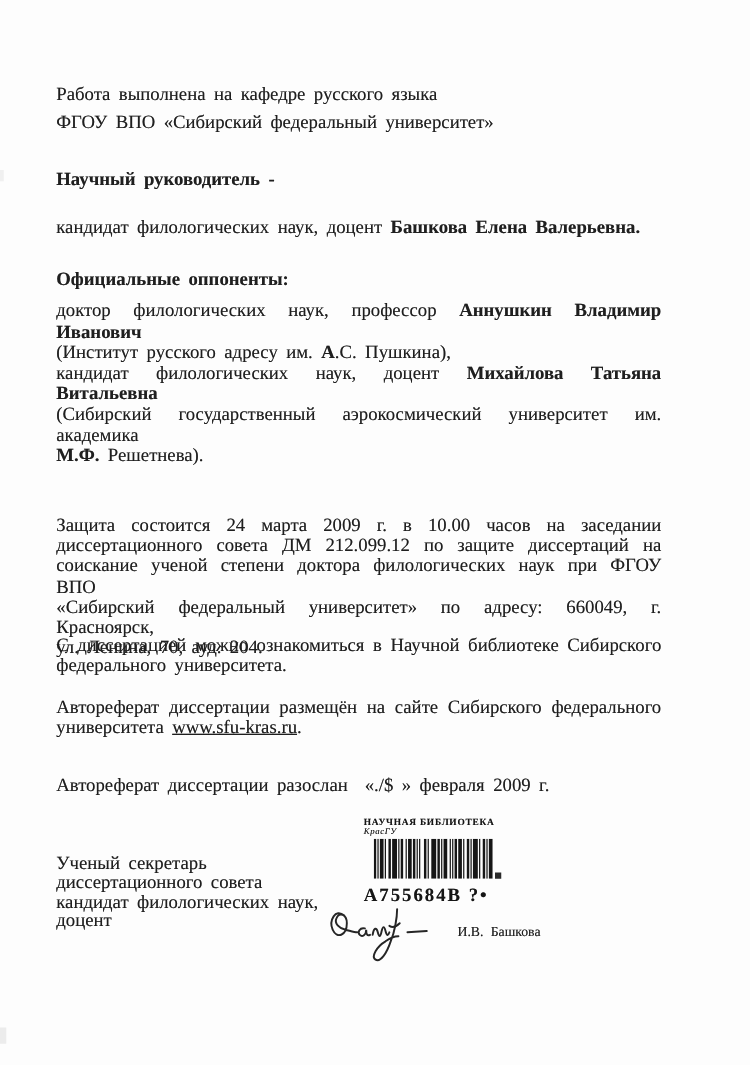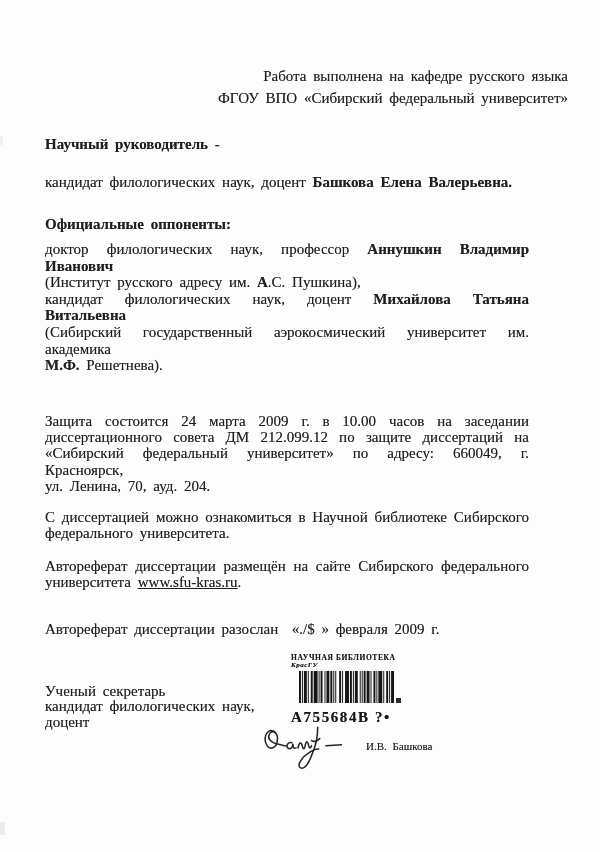--- a/index.html
+++ b/index.html
@@ -2,32 +2,32 @@
 <html><head>
 <meta charset="utf-8">
 <style>
   html,body{margin:0;padding:0;background:#ffffff;}
   .page{
     position:relative;width:600px;height:852px;background:#fdfdfd;overflow:hidden;
     font-family:"Liberation Serif","DejaVu Serif",serif;color:#1f1f1f;
     text-shadow:0 0 .3px rgba(40,40,40,.55);
   }
   .para{position:absolute;left:45px;width:484px;font-size:15px;line-height:16.4px;word-spacing:3px;}
-  .center{left:28px;width:540px;text-align:right;line-height:21.5px;}
+  .center{left:45px;width:540px;text-align:left;line-height:21.5px;}
   .lh162{line-height:16.2px;}
   .lh166{line-height:16.6px;}
   .lh153{line-height:15.3px;}
   .b{font-weight:bold;}
   .u{text-decoration:underline;}
   .tl{white-space:normal;}
   .just{text-align:justify;text-align-last:justify;-moz-text-align-last:justify;}
   .secretary{width:290px;}
   .stamp{position:absolute;left:291px;top:654px;width:112px;color:#161616;}
   .stamp-title{font-size:7.5px;font-weight:bold;letter-spacing:.6px;line-height:8px;white-space:nowrap;}
-  .stamp-sub{font-size:7px;font-weight:bold;font-style:italic;letter-spacing:.5px;line-height:7px;}
+  .stamp-sub{font-size:7px;font-weight:normal;font-style:italic;letter-spacing:.5px;line-height:7px;}
   .barcode-wrap{position:relative;margin-top:2px;height:33px;}
   .barcode-svg{display:block;margin:0 auto;width:96px;height:32px;}
   .barcode-dot{position:absolute;right:2px;bottom:1px;width:5px;height:5px;background:#2a2a2a;}
   .stamp-number{margin-top:5px;font-size:15px;font-weight:bold;letter-spacing:1.6px;white-space:nowrap;}
   .sig-svg{position:absolute;left:262px;top:724px;width:98px;height:54px;}
   .sig-name{position:absolute;left:366px;top:740px;font-size:11px;word-spacing:3px;}
   .scan-mark{position:absolute;left:0;top:822px;width:5px;height:13px;background:#ececec;}
   .scan-mark2{position:absolute;left:0;top:136px;width:3px;height:9px;background:#f0f0f0;}
 </style>
 </head>
@@ -53,38 +53,40 @@
       <div class="tl"><span>(Институт русского адресу им. </span><span class="b">А</span><span>.С. Пушкина),</span></div>
       <div class="tl just"><span>кандидат филологических наук, доцент </span><span class="b">Михайлова Татьяна Витальевна</span></div>
       <div class="tl just"><span>(Сибирский государственный аэрокосмический университет им. академика</span></div>
       <div class="tl"><span class="b">М.Ф.</span><span> Решетнева).</span></div>
     </div>
 
 
   <div class="para lh162" style="top:413px">
       <div class="tl just"><span>Защита состоится 24 марта 2009 г. в 10.00 часов на заседании</span></div>
       <div class="tl just"><span>диссертационного совета ДМ 212.099.12 по защите диссертаций на</span></div>
+      <div class="tl just"><span>соискание ученой степени доктора филологических наук при ФГОУ ВПО</span></div>
       <div class="tl just"><span>«Сибирский федеральный университет» по адресу: 660049, г. Красноярск,</span></div>
       <div class="tl"><span>ул. Ленина, 70, ауд. 204.</span></div>
     </div>
 
   <div class="para lh162" style="top:509px">
       <div class="tl just"><span>С диссертацией можно ознакомиться в Научной библиотеке Сибирского</span></div>
       <div class="tl"><span>федерального университета.</span></div>
     </div>
 
   <div class="para lh162" style="top:558px">
       <div class="tl just"><span>Автореферат диссертации размещён на сайте Сибирского федерального</span></div>
       <div class="tl"><span>университета </span><span class="u">www.sfu-kras.ru</span><span>.</span></div>
     </div>
 
   <div class="para" style="top:621px">Автореферат диссертации разослан &nbsp;«./$&nbsp;» февраля 2009 г.</div>
 
   <div class="para lh153 secretary" style="top:684px">
       <div class="tl">Ученый секретарь</div>
+      <div class="tl">диссертационного совета</div>
       <div class="tl">кандидат филологических наук,</div>
       <div class="tl">доцент</div>
     </div>
 
   <div class="stamp">
     <div class="stamp-title">НАУЧНАЯ БИБЛИОТЕКА</div>
     <div class="stamp-sub">КрасГУ</div>
     <div class="barcode-wrap">
       <svg class="barcode-svg" preserveAspectRatio="none" fill="#161616" viewBox="0 0 98 32">
           <rect x="0" y="0" width="2" height="32"></rect>

